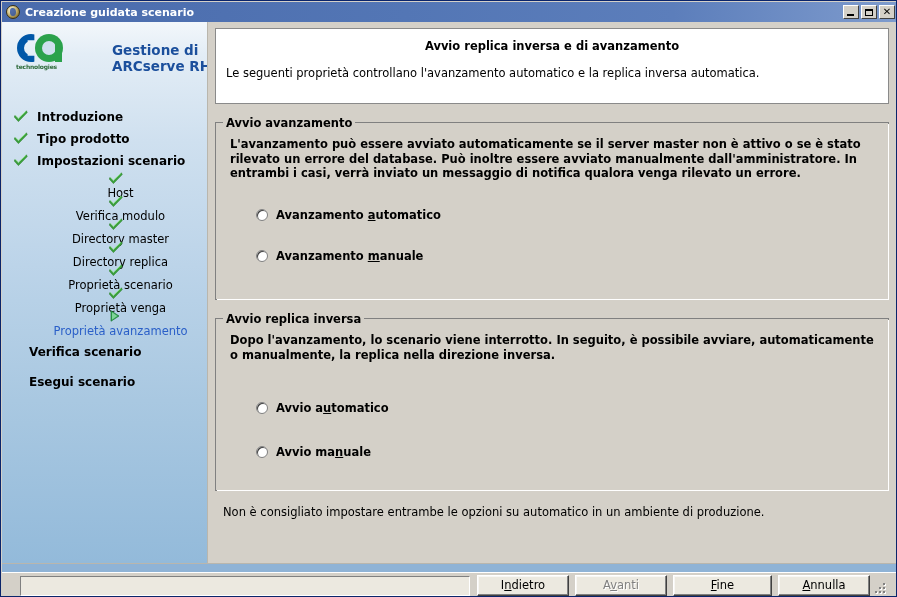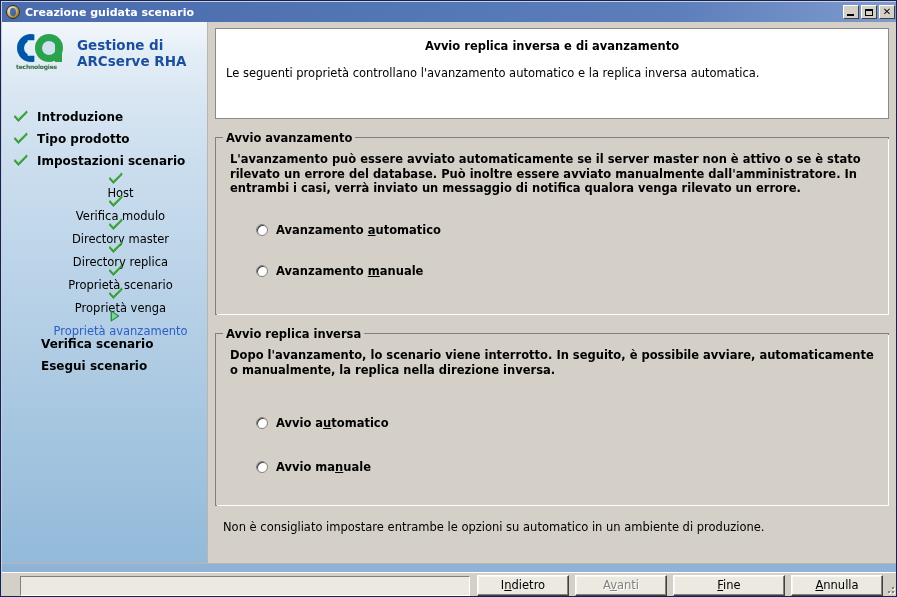--- a/index.html
+++ b/index.html
@@ -123,22 +123,23 @@
     left: 0; top: 0;
     width: 206px;
     height: 541px;
     background: linear-gradient(to bottom, #f3f7fb 0%, #e3edf6 6%, #cfe0ef 22%, #bcd4e9 45%, #a9c8e1 70%, #93bada 100%);
     border-right: 1px solid #b9b6ad;
     box-sizing: border-box;
     overflow: hidden;
   }
   .brand {
     display: flex;
-    align-items: flex-start;
+    align-items: flex-end;
     padding: 12px 0 0 13px;
+    gap: 35px;
   }
   .ca-logo {
     width: 52px;
     height: 40px;
     position: relative;
     flex: 0 0 auto;
     margin-right: 10px;
   }
   .ca-logo .c {
     position: absolute;
@@ -222,38 +223,38 @@
     font-size: 12px;
     text-align: right;
   }
   .step.sub > .step-label {
     font-weight: normal;
     font-size: 11.5px;
   }
   .step.current > .step-label {
     color: #2a5fc8;
   }
-  .step.plain { padding-left: 16px; }
+  .step.plain { padding-left: 4px; margin-top: 8px; }
   .step.plain .step-icon { width: 16px; margin-right: 7px; }
 
   
   .main {
     position: absolute;
     left: 207px; top: 0;
     width: 688px;
     height: 541px;
     background: #d4d0c8;
     box-sizing: border-box;
     padding: 6px 8px 0 6px;
   }
   .header-box {
     background: #ffffff;
     border: 1px solid #8a8a8a;
     box-sizing: border-box;
-    height: 91px;
+    height: 76px;
     padding: 10px 10px 0 10px;
   }
   .header-title {
     text-align: center;
     font-weight: bold;
     font-size: 11.5px;
     color: #000;
     margin-bottom: 13px;
   }
   .header-sub {
@@ -563,21 +564,21 @@
 
       <div class="note" style="margin-top:14px; margin-left:8px;">Non è consigliato impostare entrambe le opzioni su automatico in un ambiente di produzione.</div>
     </div>
 
     <div class="footer">
       <div class="statusbar">
         <div class="status-panel" style="width:450px; margin-right:7px;"></div>
         <div id="footer-buttons" style="display:flex; gap:6px;">
             <div class="btn" style="width: 92px;"><span>I</span><span class="ul">n</span><span>dietro</span></div>
             <div class="btn disabled" style="width: 92px;"><span>A</span><span class="ul">v</span><span>anti</span></div>
-            <div class="btn" style="width: 112px;"><span></span><span class="ul">F</span><span>ine</span></div>
+            <div class="btn" style="width: 99px;"><span></span><span class="ul">F</span><span>ine</span></div>
             <div class="btn" style="width: 92px;"><span></span><span class="ul">A</span><span>nnulla</span></div>
           </div>
         <div class="grip">
           <i style="right:1px; bottom:1px;"></i>
           <i style="right:5px; bottom:1px;"></i>
           <i style="right:9px; bottom:1px;"></i>
           <i style="right:1px; bottom:5px;"></i>
           <i style="right:5px; bottom:5px;"></i>
           <i style="right:1px; bottom:9px;"></i>
         </div>

